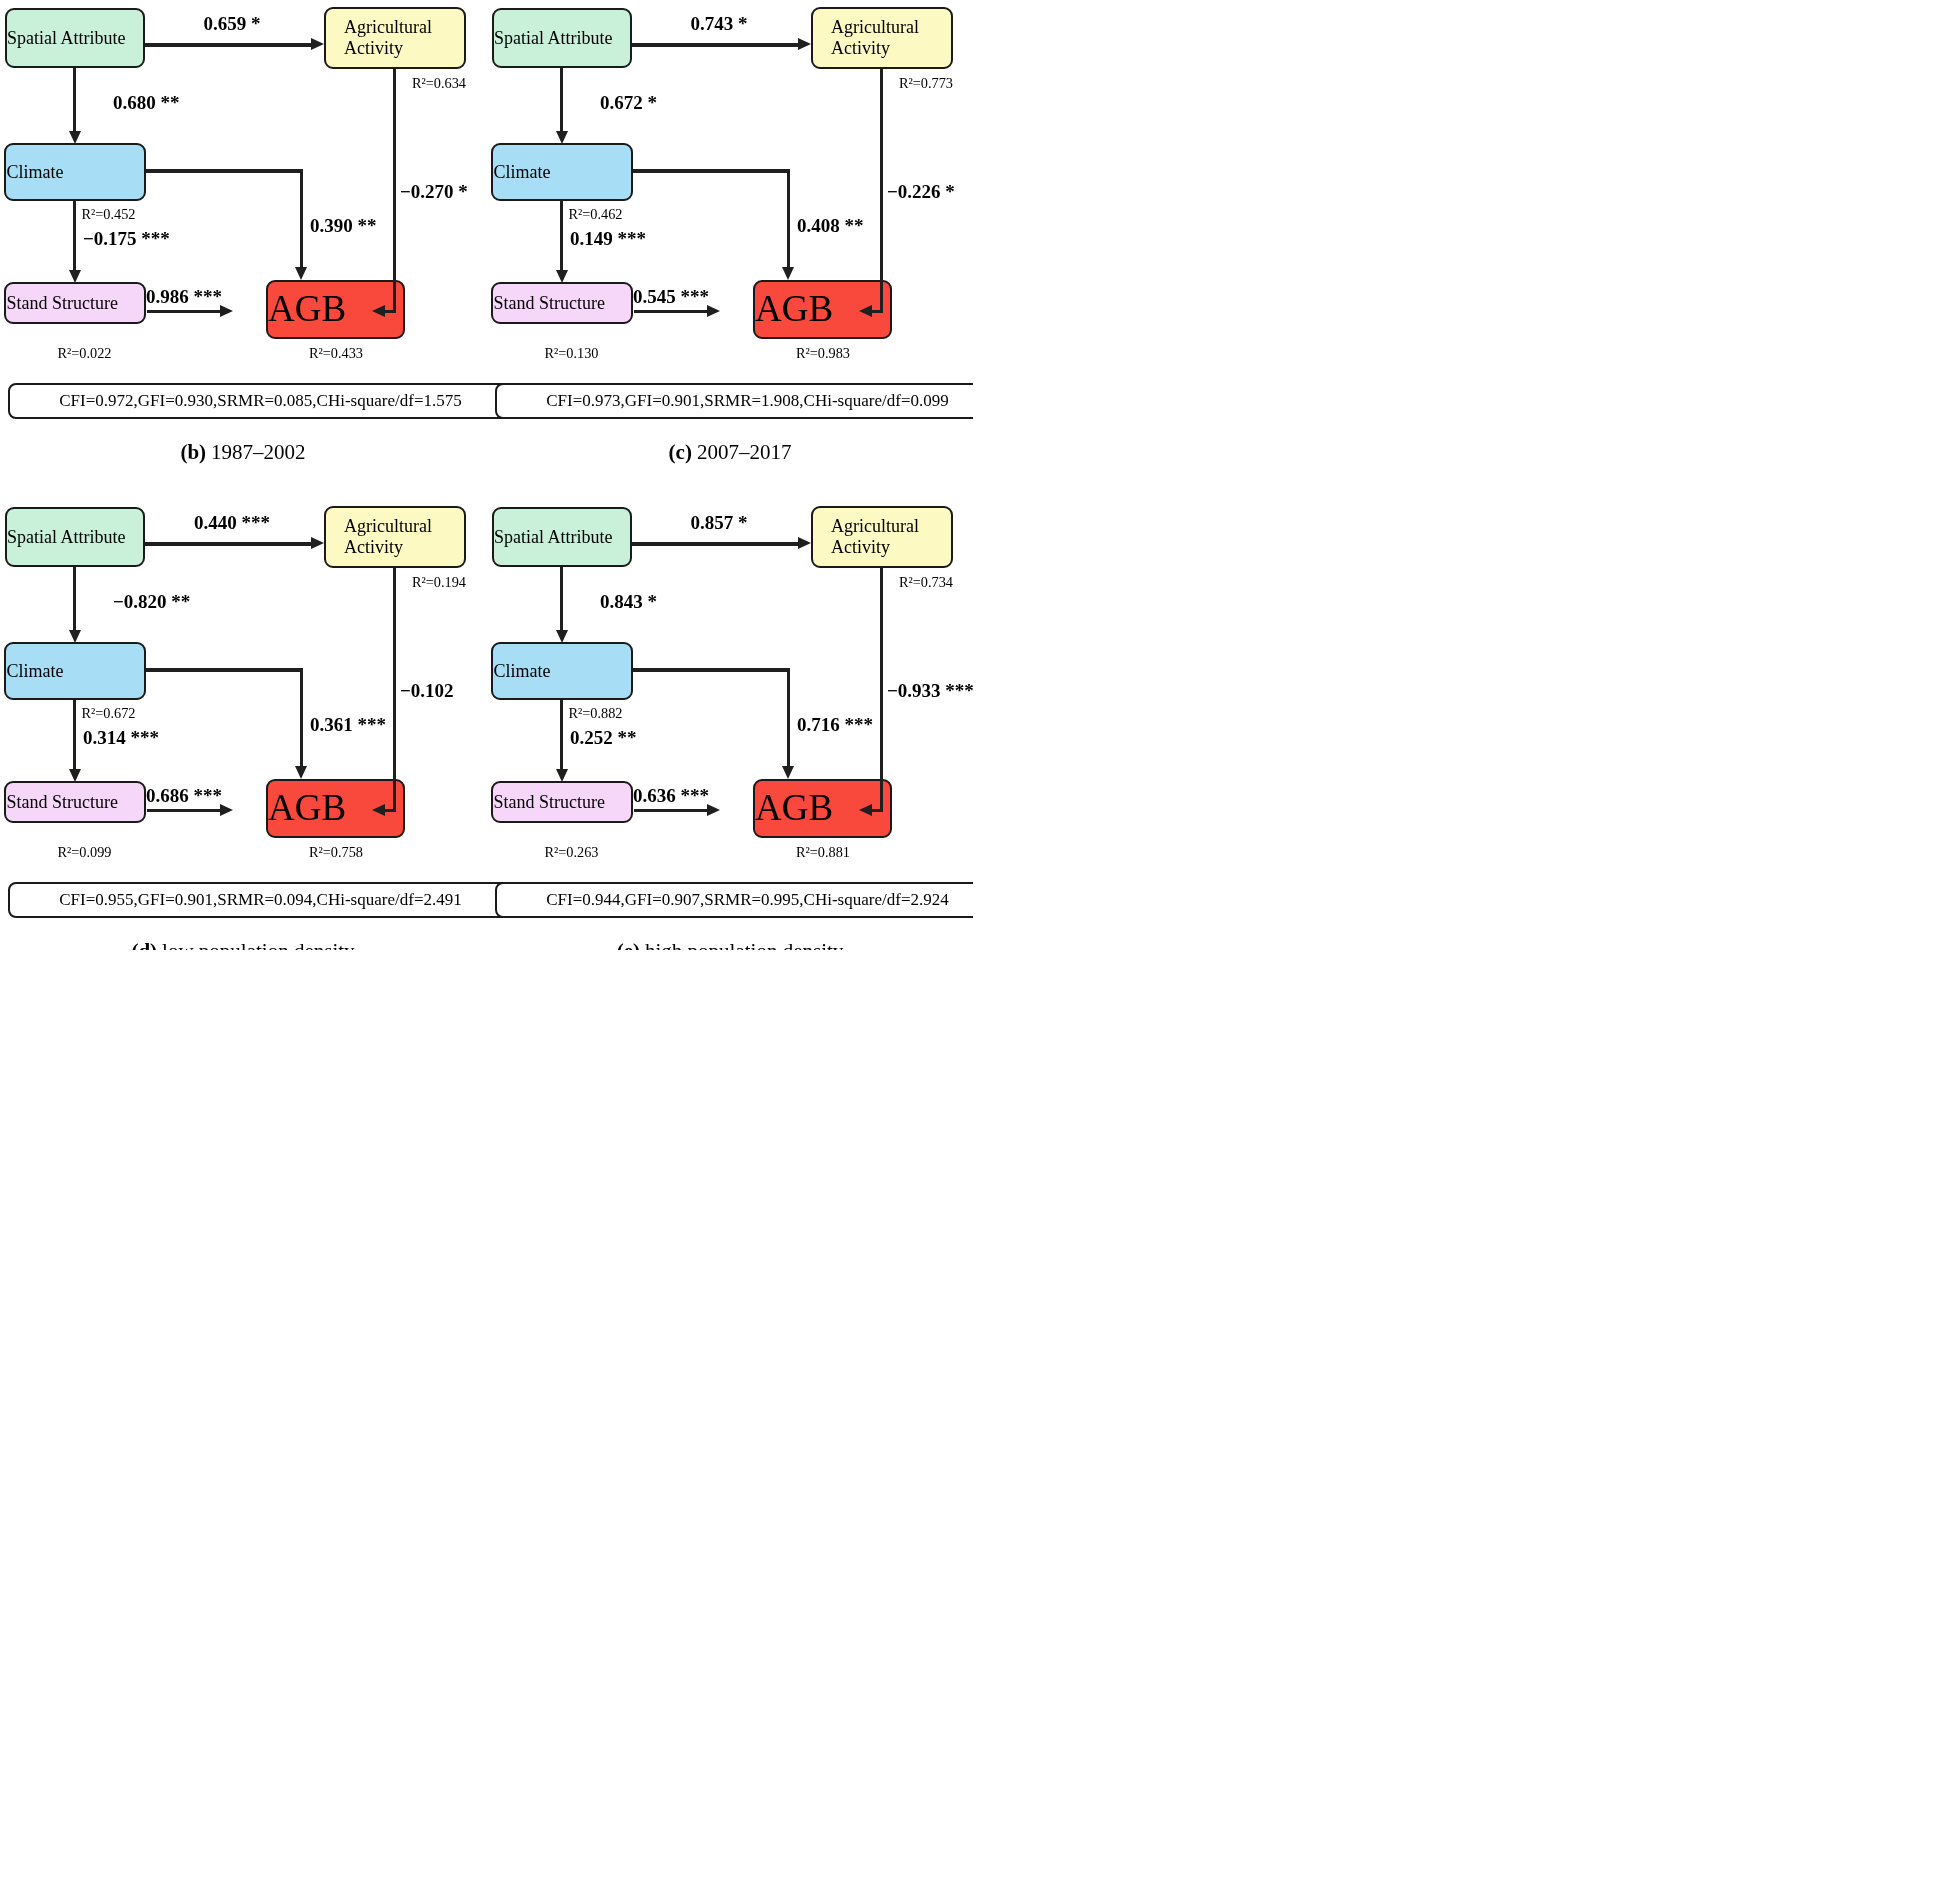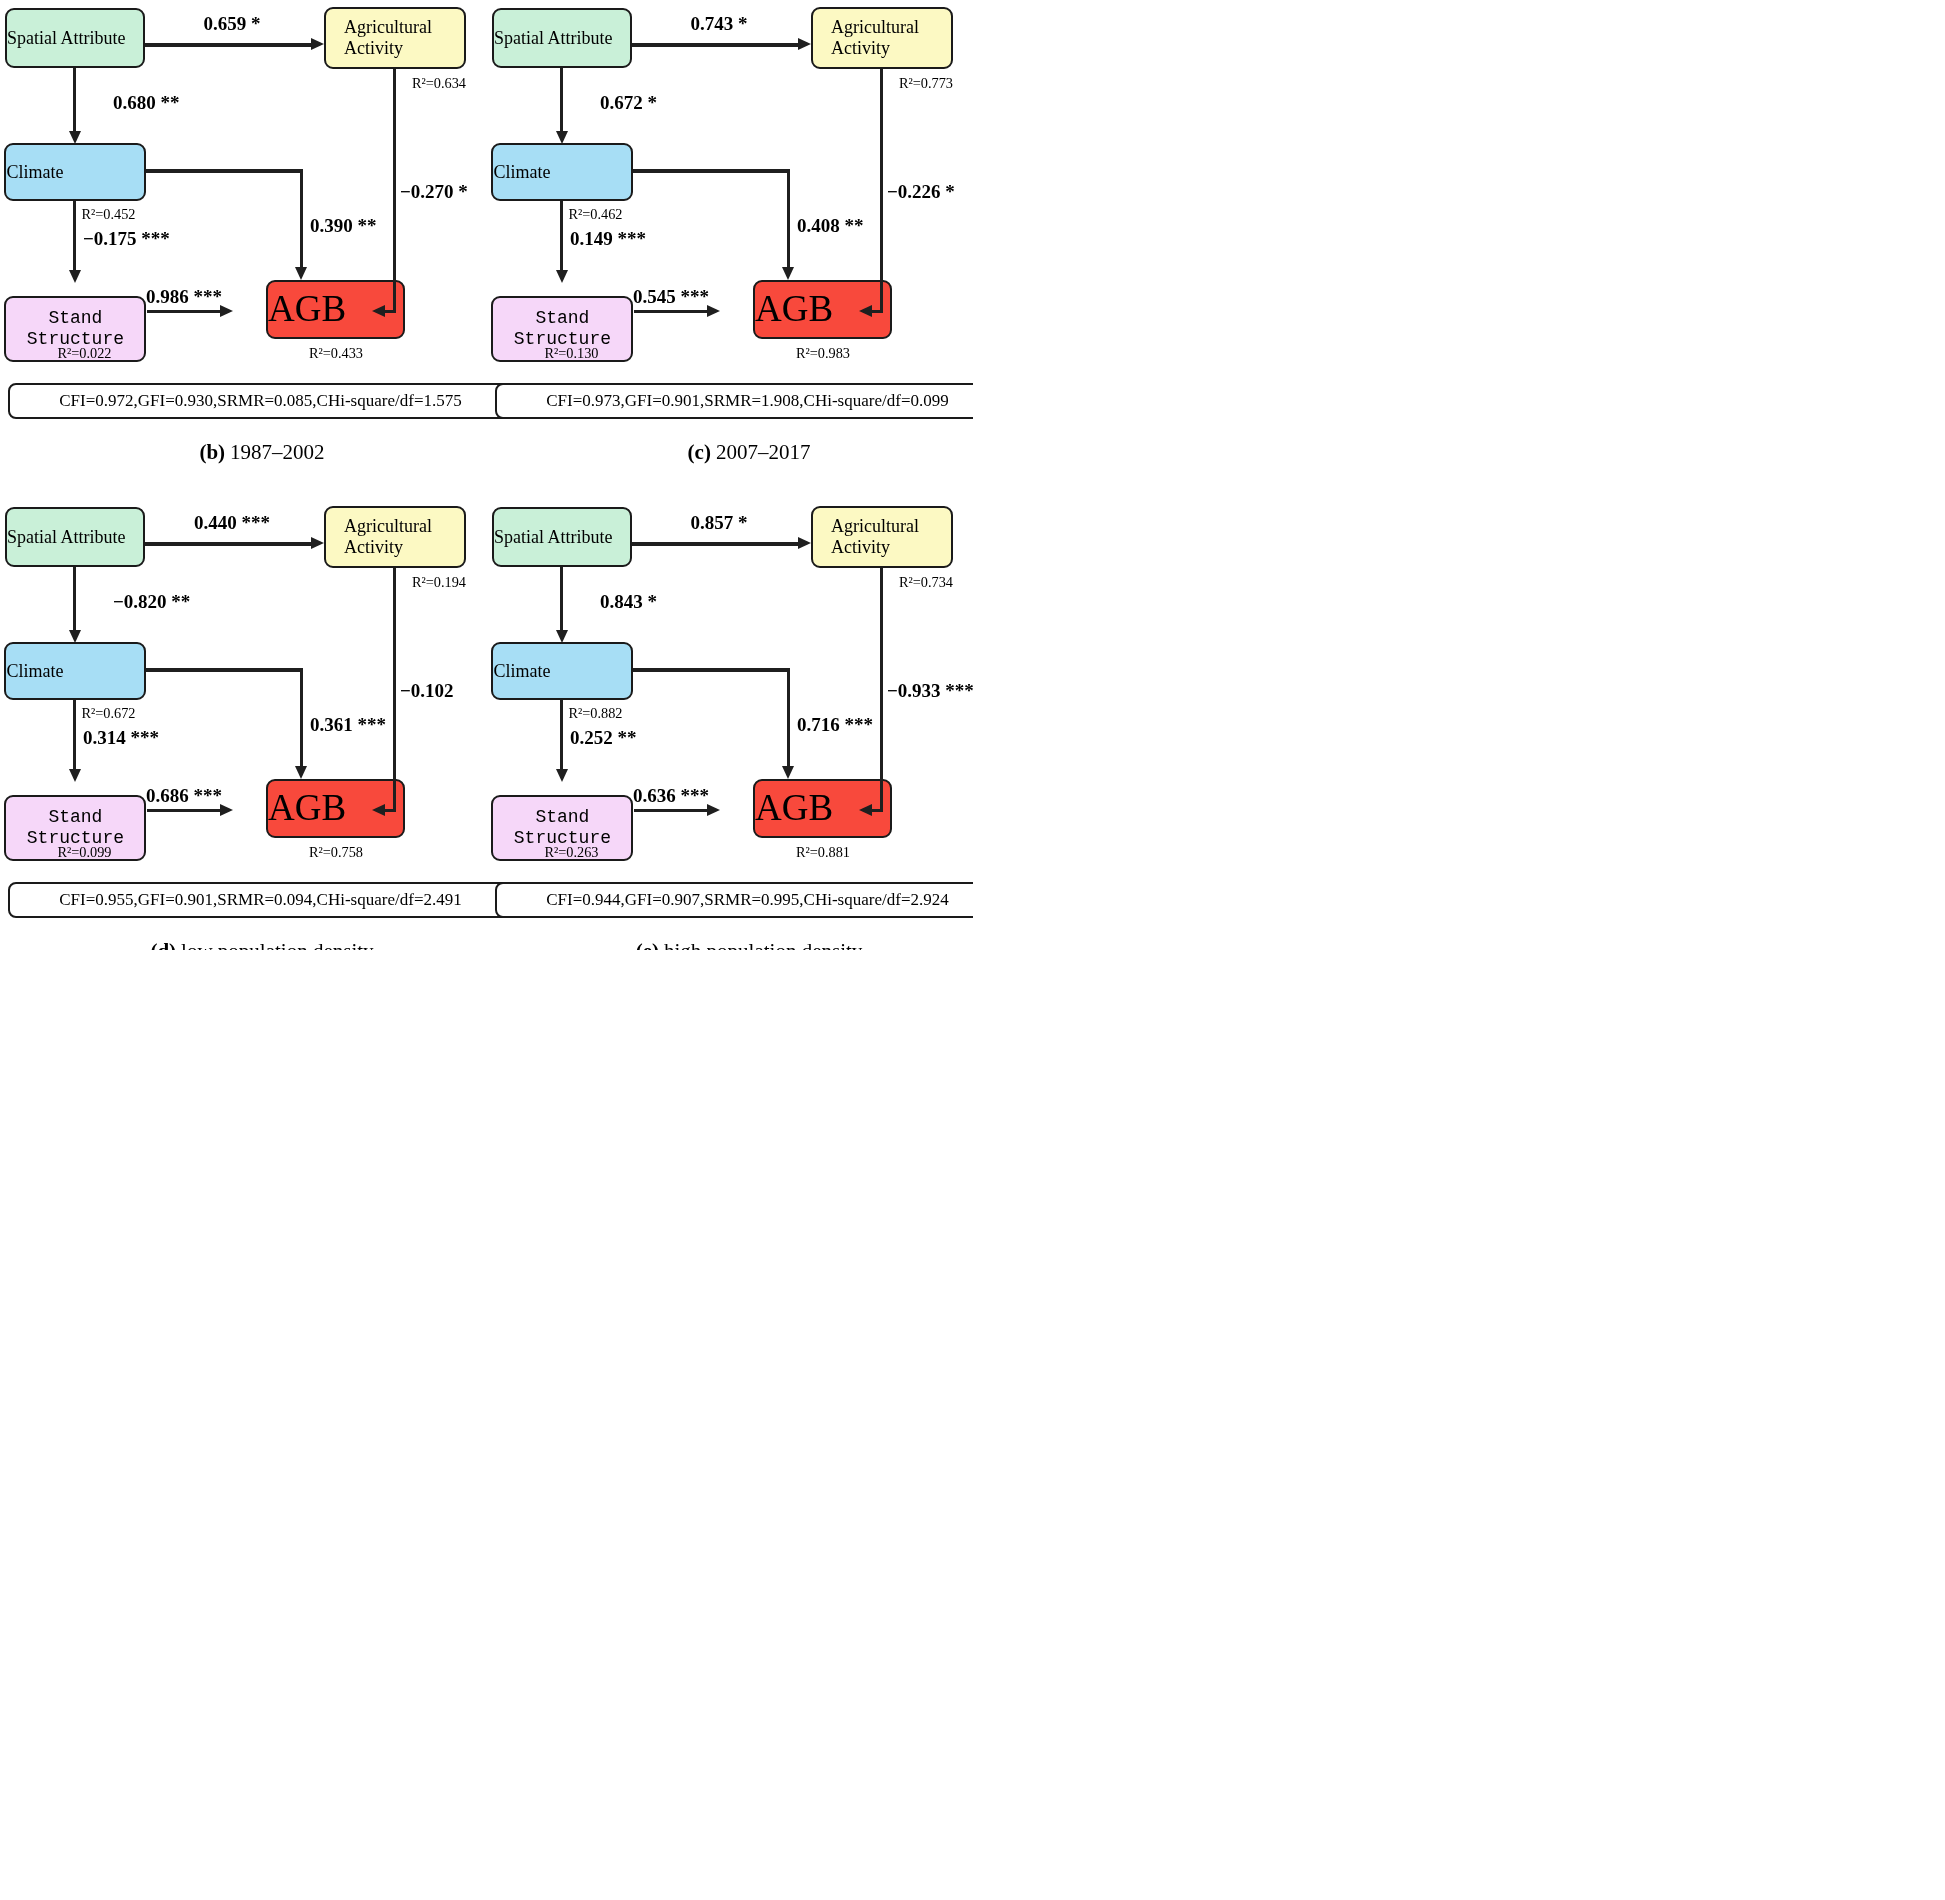--- a/index.html
+++ b/index.html
@@ -14,21 +14,21 @@
   .p-d{left:0;top:499px;} .p-e{left:487px;top:499px;}
 
   .node{position:absolute;border:2px solid var(--border);border-radius:9px;
         box-sizing:border-box;display:flex;align-items:center;justify-content:flex-start;
         font-size:18px;line-height:1.15;text-align:center;}
   .n-spatial{left:5px;top:8px;width:140px;height:60px;background:var(--green);}
   .n-agri{left:324px;top:7px;width:142px;height:62px;background:var(--yellow);
           justify-content:flex-start;padding-left:18px;text-align:left;}
   .n-agri span{max-width:104px;}
   .n-climate{left:4.4px;top:143px;width:142px;height:58px;background:var(--blue);}
-  .n-stand{left:4.4px;top:296px;width:142px;height:66px;background:var(--violet);font-family:Liberation Mono, monospace;}
+  .n-stand{left:4.4px;top:282px;width:142px;height:42px;background:var(--violet);}
   .n-agb{left:233px;top:280px;width:139px;height:59px;background:var(--red);font-size:37px;margin-left:33px;}
 
   .hline,.vline{position:absolute;background:var(--line);}
   .ah-right,.ah-down,.ah-left{position:absolute;width:0;height:0;}
   .ah-right{border-top:6.4px solid transparent;border-bottom:6.4px solid transparent;
             border-left:13px solid var(--line);}
   .ah-left{border-top:6.4px solid transparent;border-bottom:6.4px solid transparent;
            border-right:13px solid var(--line);}
   .ah-down{border-left:6.4px solid transparent;border-right:6.4px solid transparent;
            border-top:13px solid var(--line);}
@@ -59,21 +59,21 @@
   .r2{position:absolute;font-size:14.3px;white-space:nowrap;}
   .r-agri{left:340px;top:75px;width:126px;text-align:right;}
   .r-climate{left:59px;top:206px;width:99px;text-align:center;}
   .r-stand{left:35px;top:345px;width:99px;text-align:center;}
   .r-agb{left:269px;top:345px;width:94px;text-align:right;}
 
   .fitbox{position:absolute;left:8px;top:383px;width:505px;height:36px;
           border:2px solid var(--border);border-radius:8px;background:#fff;
           box-sizing:border-box;display:flex;align-items:center;justify-content:center;
           font-size:17px;white-space:nowrap;}
-  .caption{position:absolute;left:0;top:440px;width:486px;text-align:center;font-size:21px;padding-left:19px;}
+  .caption{position:absolute;left:0;top:440px;width:486px;text-align:center;font-size:21px;}
   .caption b{font-weight:700;margin-right:5px;}
 </style>
 </head>
 <body>
 
 <div class="panel p-b">
   <div class="node n-spatial">
       <span>Spatial Attribute</span>
     </div>
   <div class="node n-agri">

